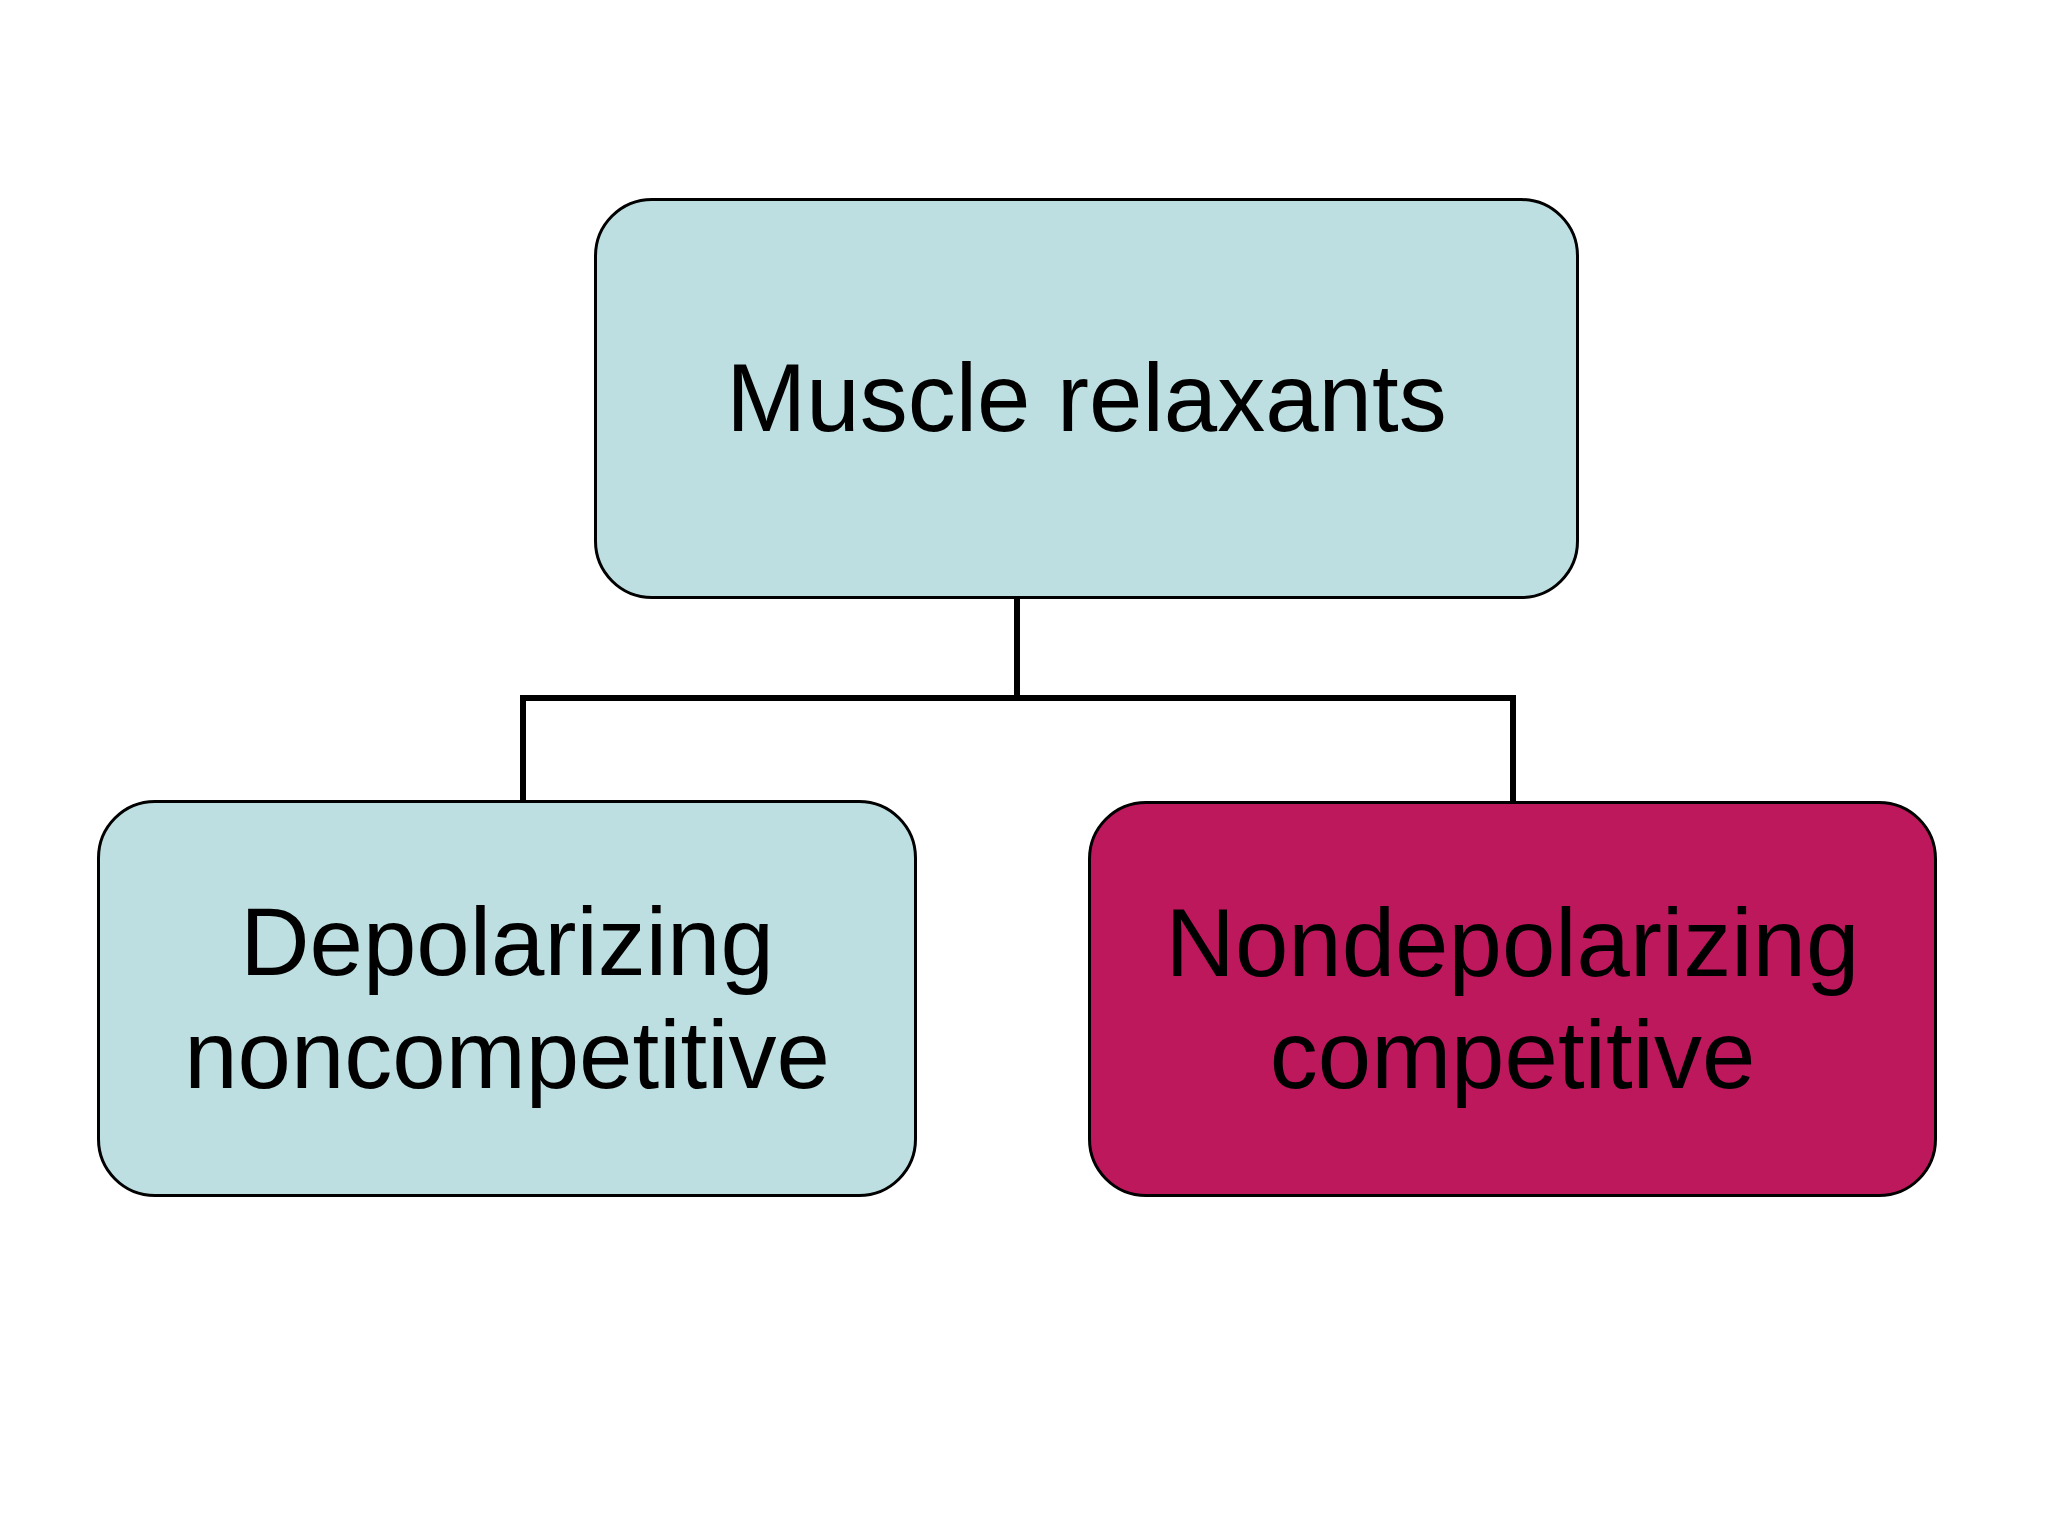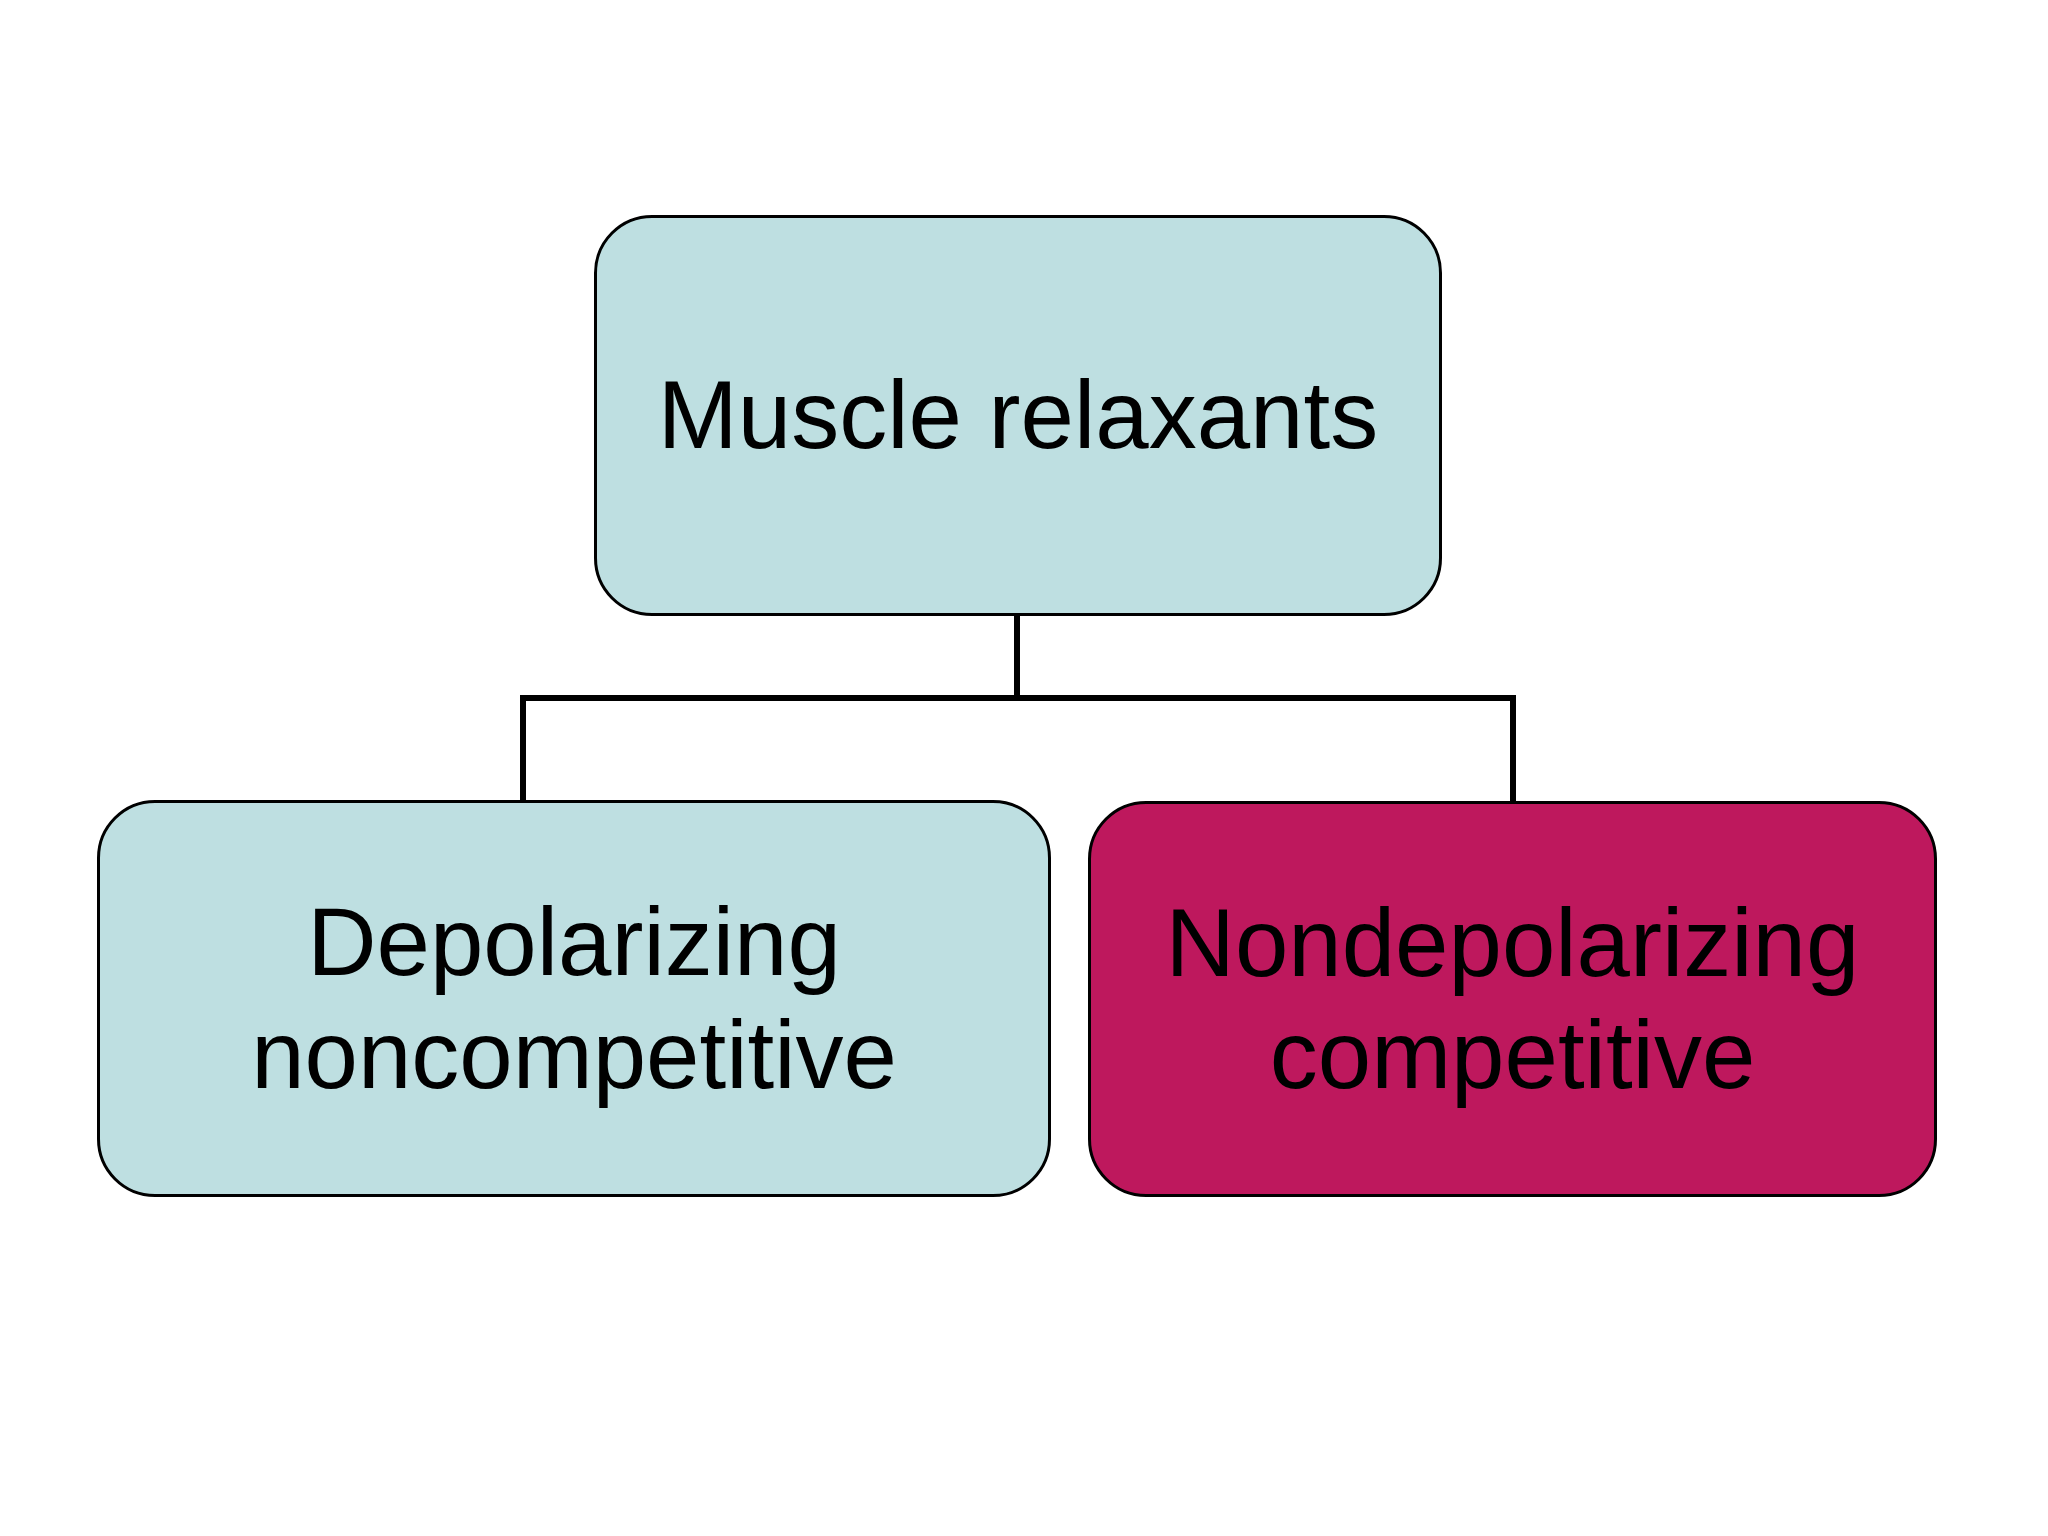--- a/index.html
+++ b/index.html
@@ -28,22 +28,22 @@
     text-align: center;
     color: #000000;
     font-size: 96px;
     line-height: 1.17;
     font-weight: 400;
   }
   .connector {
     position: absolute;
     background: #000000;
   }
-  #node-root      { left: 594px;  top: 215px; width: 848px; height: 401px; }
-  #node-left      { left: 97px;   top: 800px; width: 954px; height: 397px; }
+  #node-root      { left: 594px;  top: 198px; width: 985px; height: 401px; }
+  #node-left      { left: 97px;   top: 800px; width: 820px; height: 397px; }
   #node-right     { left: 1088px; top: 801px; width: 849px; height: 396px; }
 
   #conn-root-stem  { left: 1014px; top: 599px; width: 6px;   height: 102px; }
   #conn-hbar       { left: 520px;  top: 695px; width: 996px; height: 6px;   }
   #conn-left-drop  { left: 520px;  top: 695px; width: 6px;   height: 107px; }
   #conn-right-drop { left: 1510px; top: 695px; width: 6px;   height: 108px; }
 </style>
 </head>
 <body>
 

